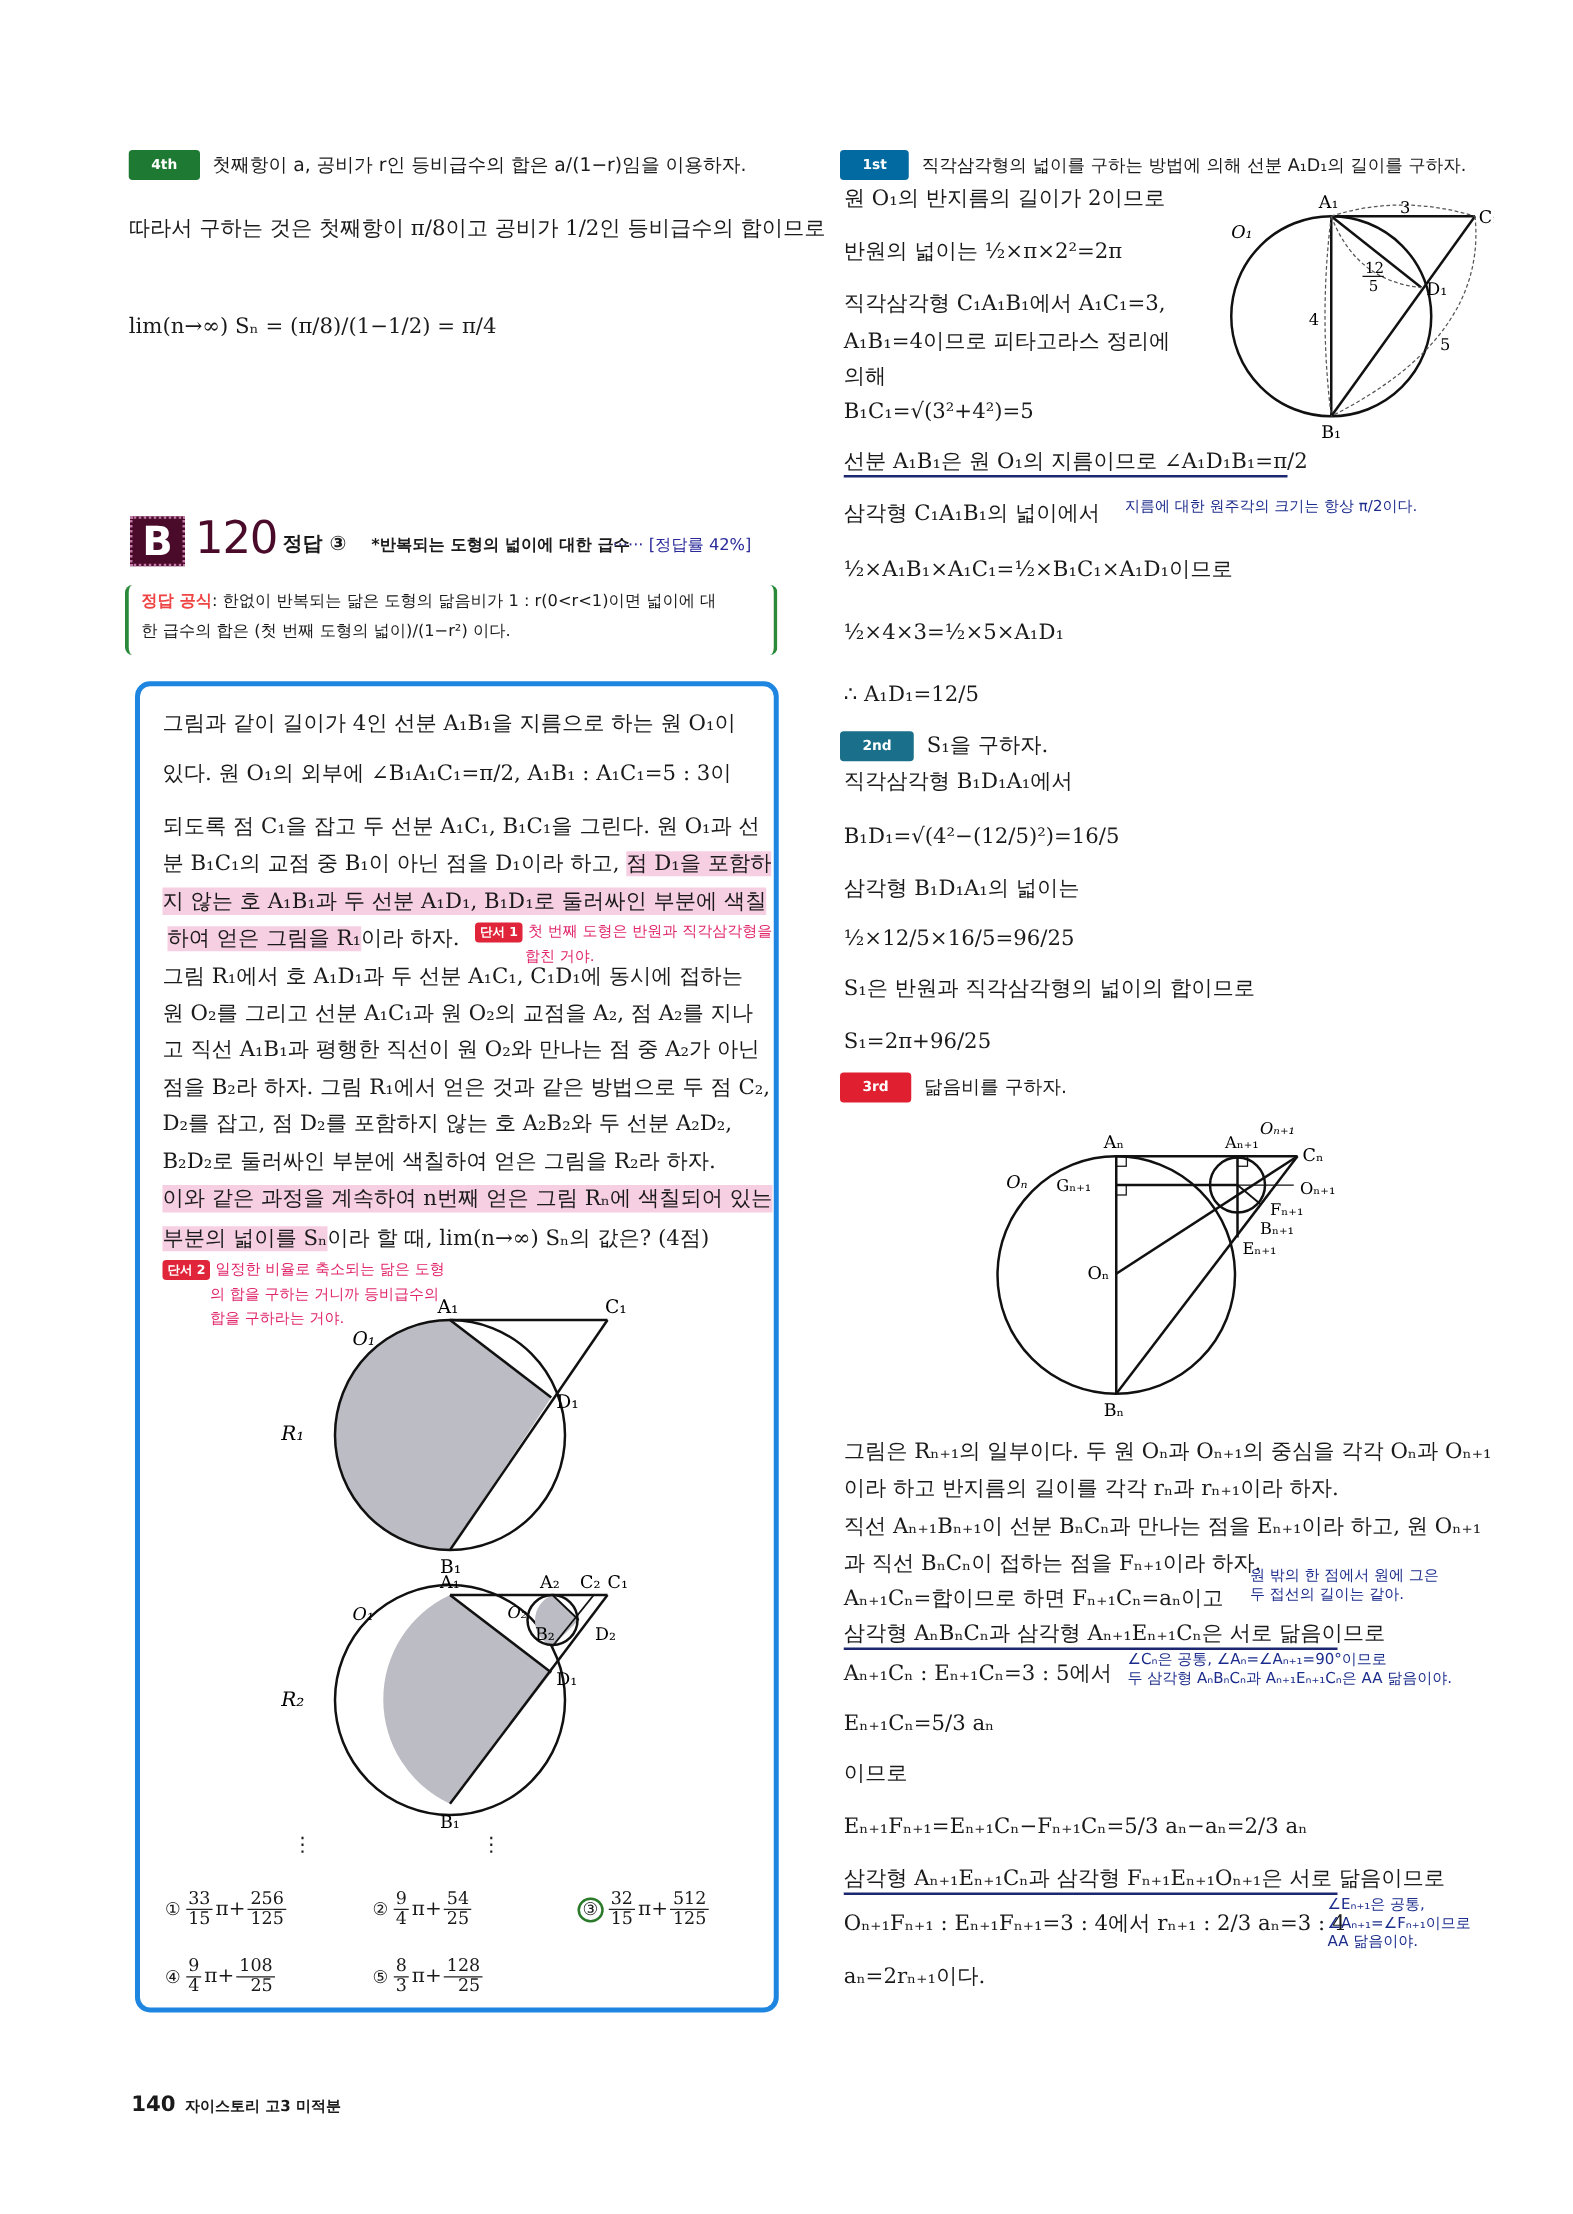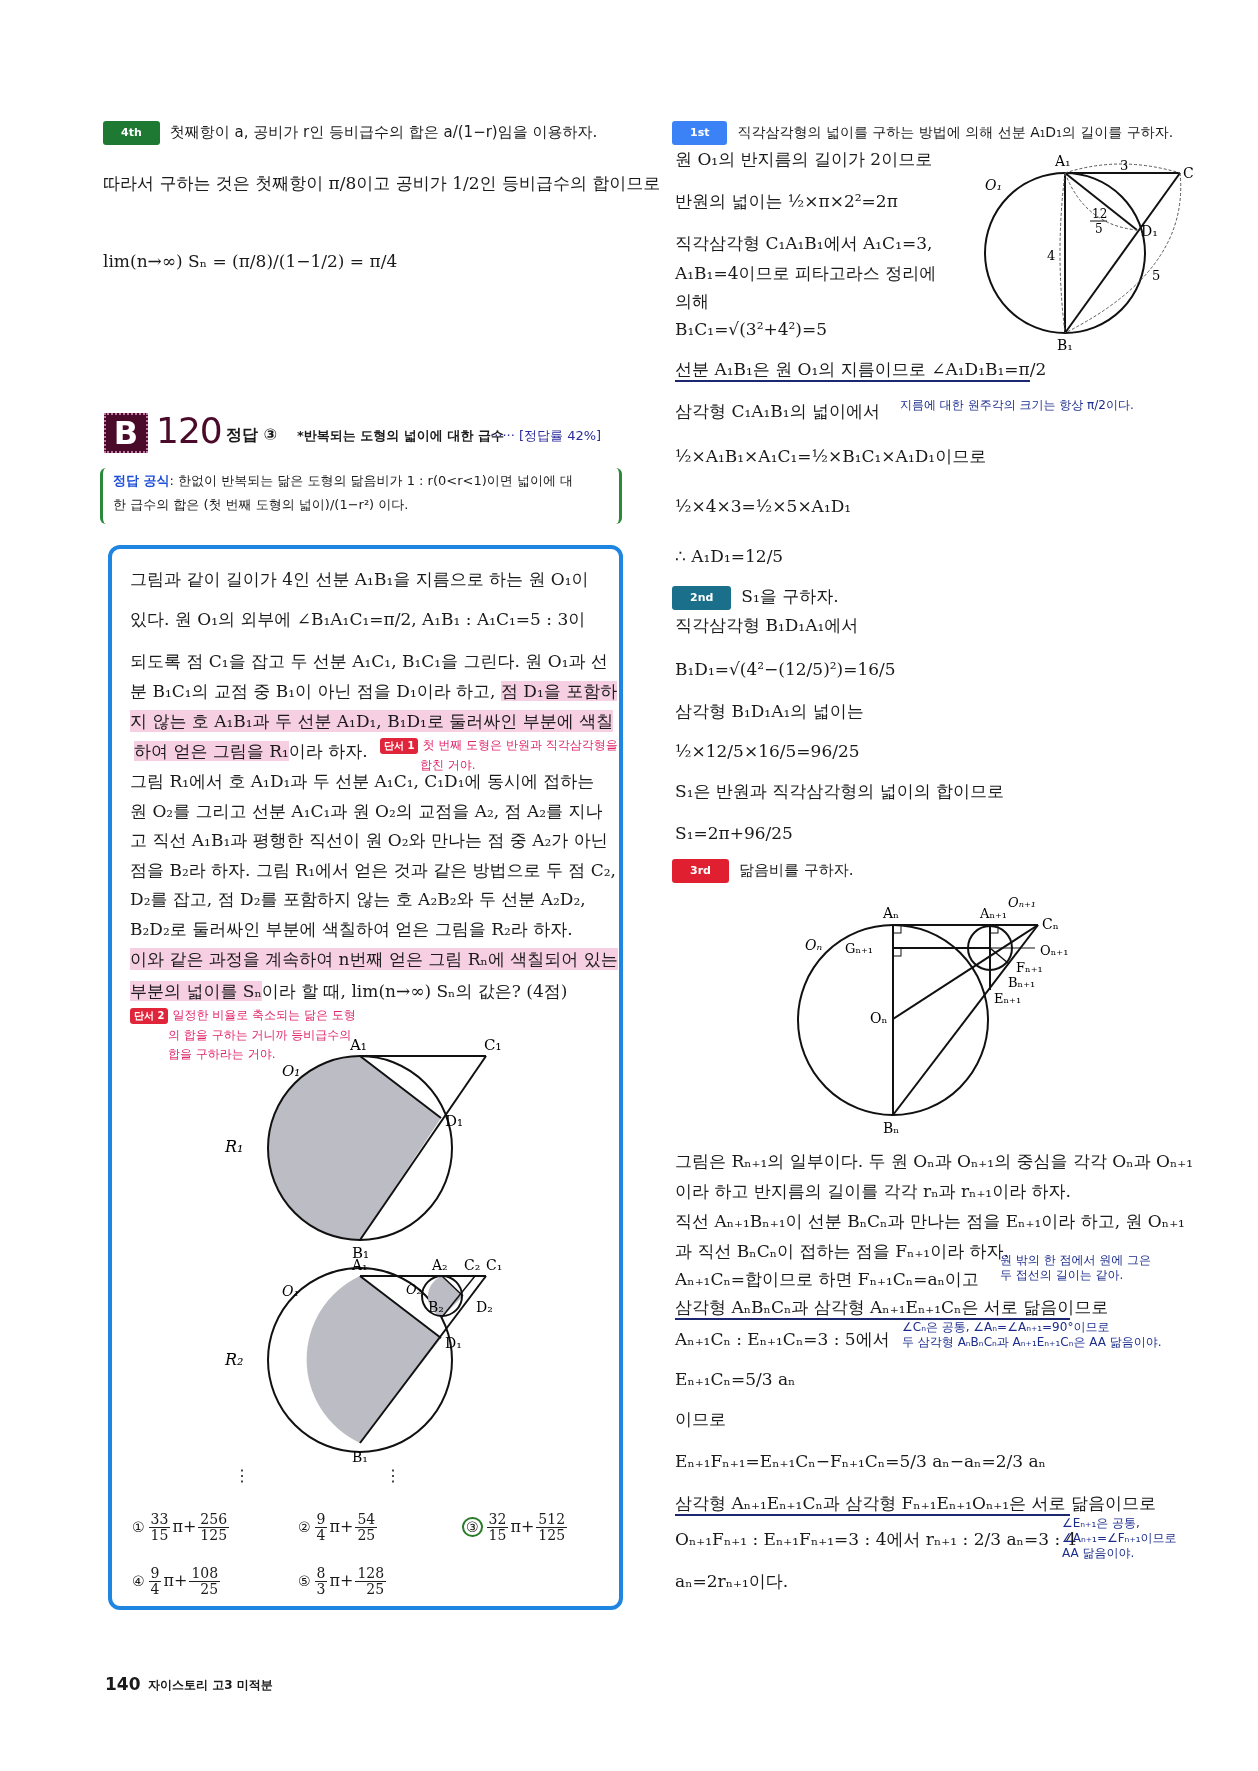--- a/index.html
+++ b/index.html
@@ -3,21 +3,21 @@
 <meta charset="utf-8">
 <style>
   * { box-sizing: border-box; margin: 0; padding: 0; }
   html, body { width: 1258px; height: 1771px; background: #ffffff; }
   body { position: relative; font-family: "DejaVu Serif", "Liberation Serif", serif; color: #1a1a1a; overflow: hidden; }
   .sans { font-family: "DejaVu Sans", "Liberation Sans", sans-serif; }
   .abs { position: absolute; }
   .line { position: absolute; white-space: nowrap; font-size: 17px; line-height: 22px; }
   .badge { display: inline-block; color: #fff; font-family: "DejaVu Sans", sans-serif; font-weight: bold; font-size: 11px; padding: 1px 18px; border-radius: 3px; margin-right: 10px; vertical-align: middle; }
   .b-4th { background: #1e7a33; }
-  .b-1st { background: #3b82f6; }
+  .b-1st { background: #0369a1; }
   .b-2nd { background: #1a6f8a; }
   .b-3rd { background: #e02030; }
   .hl { background: #f7cfe2; }
   .hint-tag { display: inline-block; background: #e0253a; color: #fff; font-family: "DejaVu Sans", sans-serif; font-size: 10px; font-weight: bold; padding: 1px 4px; border-radius: 3px; margin-right: 4px; }
   .hint-text { color: #e0256a; font-family: "DejaVu Sans", sans-serif; font-size: 12px; line-height: 15px; }
   .note-blue { color: #1c2c8c; font-family: "DejaVu Sans", sans-serif; font-size: 12px; line-height: 15px; }
   .ul-navy { border-bottom: 2px solid #1c2770; }
   .frac { display: inline-block; vertical-align: middle; text-align: right; font-size: 14px; line-height: 15px; margin: 0 2px; }
   .frac .n { display: block; border-bottom: 1px solid #222; padding: 0 2px; }
   .frac .d { display: block; padding: 0 2px; }
@@ -44,21 +44,21 @@
 <div class="line" style="left:103px;top:172px;">따라서 구하는 것은 첫째항이 π/8이고 공비가 1/2인 등비급수의 합이므로</div>
 <div class="line" style="left:103px;top:250px;">lim(n→∞) Sₙ = (π/8)/(1−1/2) = π/4</div>
 
 <div class="head-B">B</div>
 <div class="head-num">120</div>
 <div class="head-ans">정답 ③</div>
 <div class="head-topic">*반복되는 도형의 넓이에 대한 급수</div>
 <div class="head-rate" style="left:490px;">······ [정답률 42%]</div>
 
 <div class="formula-box">
-  <div><b style="color:#1d4ed8;">정답 공식</b><span>: 한없이 반복되는 닮은 도형의 닮음비가 1 : r(0&lt;r&lt;1)이면 넓이에 대</span></div>
+  <div><b style="color:#ef4444;">정답 공식</b><span>: 한없이 반복되는 닮은 도형의 닮음비가 1 : r(0&lt;r&lt;1)이면 넓이에 대</span></div>
   <div style="margin-top:6px;">한 급수의 합은 (첫 번째 도형의 넓이)/(1−r²) 이다.</div>
 </div>
 
 <div class="problem-box"></div>
 
 <div class="line" style="left:130px;top:568px;">그림과 같이 길이가 4인 선분 A₁B₁을 지름으로 하는 원 O₁이</div>
 <div class="line" style="left:130px;top:608px;">있다. 원 O₁의 외부에 ∠B₁A₁C₁=π/2, A₁B₁ : A₁C₁=5 : 3이</div>
 <div class="line" style="left:130px;top:650px;">되도록 점 C₁을 잡고 두 선분 A₁C₁, B₁C₁을 그린다. 원 O₁과 선</div>
 <div class="line" style="left:130px;top:680px;">
   <span>분 B₁C₁의 교점 중 B₁이 아닌 점을 D₁이라 하고,</span> <span class="hl">점 D₁을 포함하</span>

